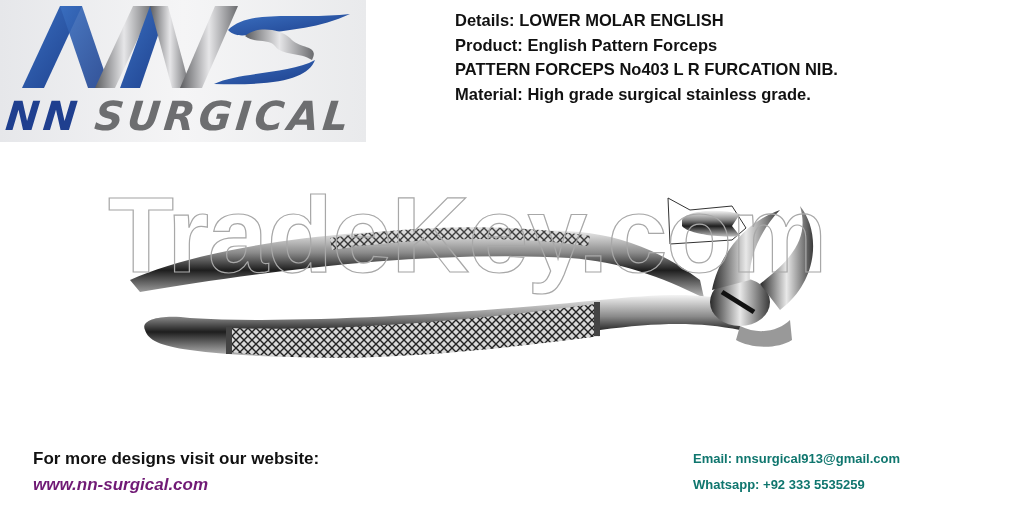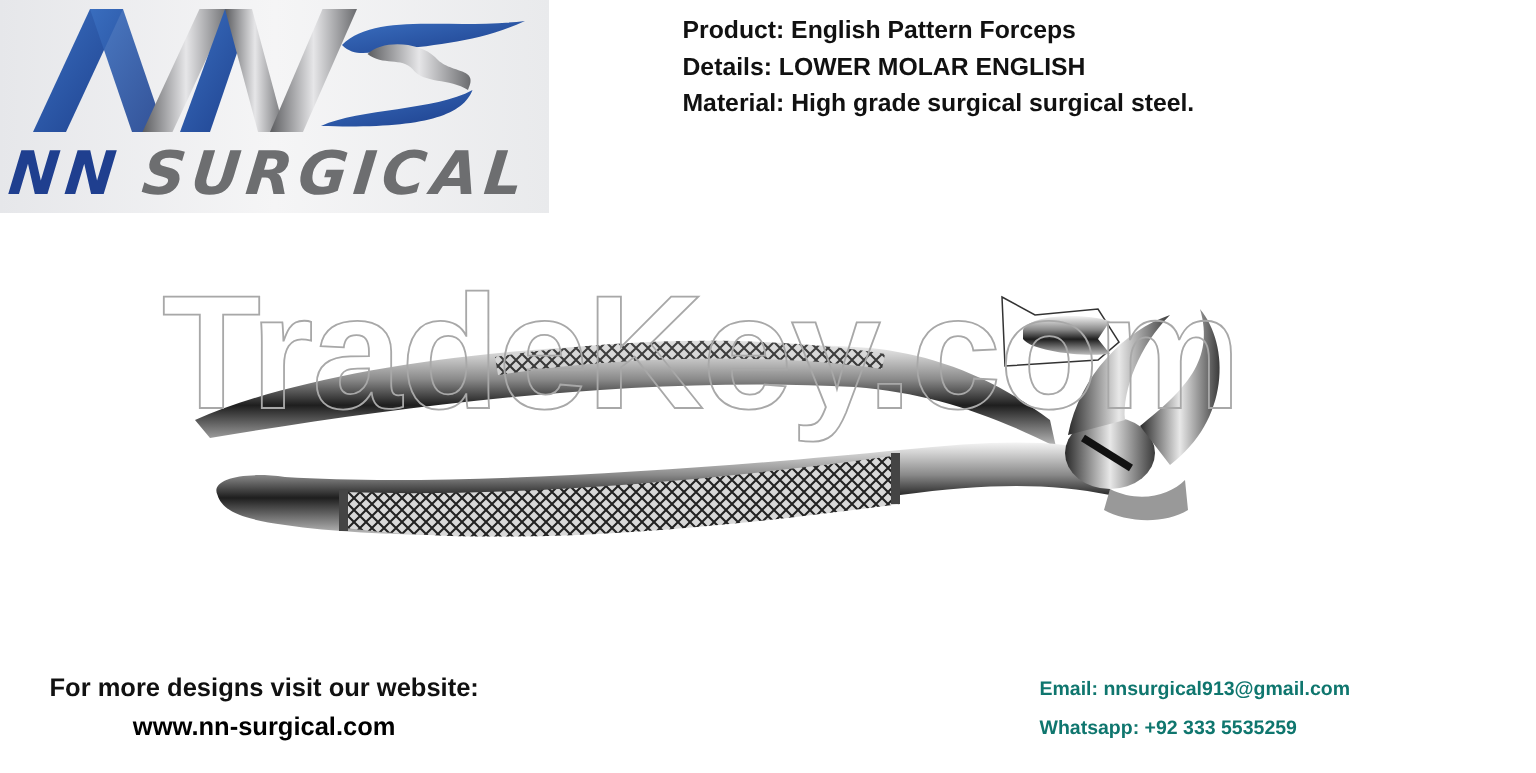--- a/index.html
+++ b/index.html
@@ -30,29 +30,29 @@
   .illustration { position:absolute; left:100px; top:180px; width:760px; height:240px; }
   .watermark {
     position:absolute; left:108px; top:170px;
     font-family:"Liberation Sans", sans-serif; font-size:108px; font-weight:bold;
     color:transparent; -webkit-text-stroke:1.2px #a8a8a8; letter-spacing:-1px;
     white-space:nowrap; pointer-events:none; line-height:130px;
   }
   .footer-left {
     position:absolute; left:33px; top:446px;
     font-family:"Liberation Sans", sans-serif; font-weight:bold; font-size:17px;
-    color:#111; line-height:26px;text-align:center;
+    color:#111; line-height:26px;
   }
   .footer-right {
     position:absolute; left:693px; top:446px;
     font-family:"Liberation Sans", sans-serif; font-weight:bold; font-size:13px;
     color:#0f766e; line-height:26px;
   }
   .footer-left div, .footer-right div { white-space:nowrap; }
-  a.link { color:#000000; text-decoration:none; }
+  a.link { color:#701a75; text-decoration:none;font-style:italic; }
 </style>
 </head>
 <body>
 
 <div class="logo-box">
   <svg class="logo-mark" viewBox="0 0 366 95">
     <defs>
       <linearGradient id="blueG" x1="0" y1="0" x2="1" y2="1">
         <stop offset="0" stop-color="#3a6fc0"></stop>
           <stop offset="1" stop-color="#1d3f8c"></stop>
@@ -75,23 +75,24 @@
     <path d="M228 30 C250 8, 300 20, 350 14 C320 28, 290 30, 258 34 C245 35, 236 38, 228 30 Z" fill="url(#blueG)"></path>
     <path d="M245 36 C255 26, 280 28, 290 38 C300 50, 320 44, 312 60 C300 52, 282 56, 275 46 C268 38, 255 44, 245 36 Z" fill="url(#silverG)"></path>
     <path d="M214 84 C240 72, 290 74, 315 60 C308 78, 280 86, 214 84 Z" fill="url(#blueG)"></path>
   </svg>
   <div class="logo-text">
     <span class="nn">NN</span><span class="surg">SURGICAL</span>
   </div>
 </div>
 
 <div class="product-info">
+  <div>Details: LOWER MOLAR ENGLISH</div>
   <div>Product: English Pattern Forceps</div>
-  <div>Details: LOWER MOLAR ENGLISH</div>
-  <div>Material: High grade surgical surgical steel.</div>
+  <div>PATTERN FORCEPS No403 L R FURCATION NIB.</div>
+  <div>Material: High grade surgical stainless grade.</div>
 </div>
 
 <svg class="illustration" viewBox="0 0 760 240">
   <defs>
     <linearGradient id="steel" x1="0" y1="0" x2="0" y2="1">
       <stop offset="0" stop-color="#f4f4f4"></stop>
         <stop offset="0.35" stop-color="#8a8a8a"></stop>
       <stop offset="0.6" stop-color="#1e1e1e"></stop>
         <stop offset="1" stop-color="#bdbdbd"></stop>
     </linearGradient>

